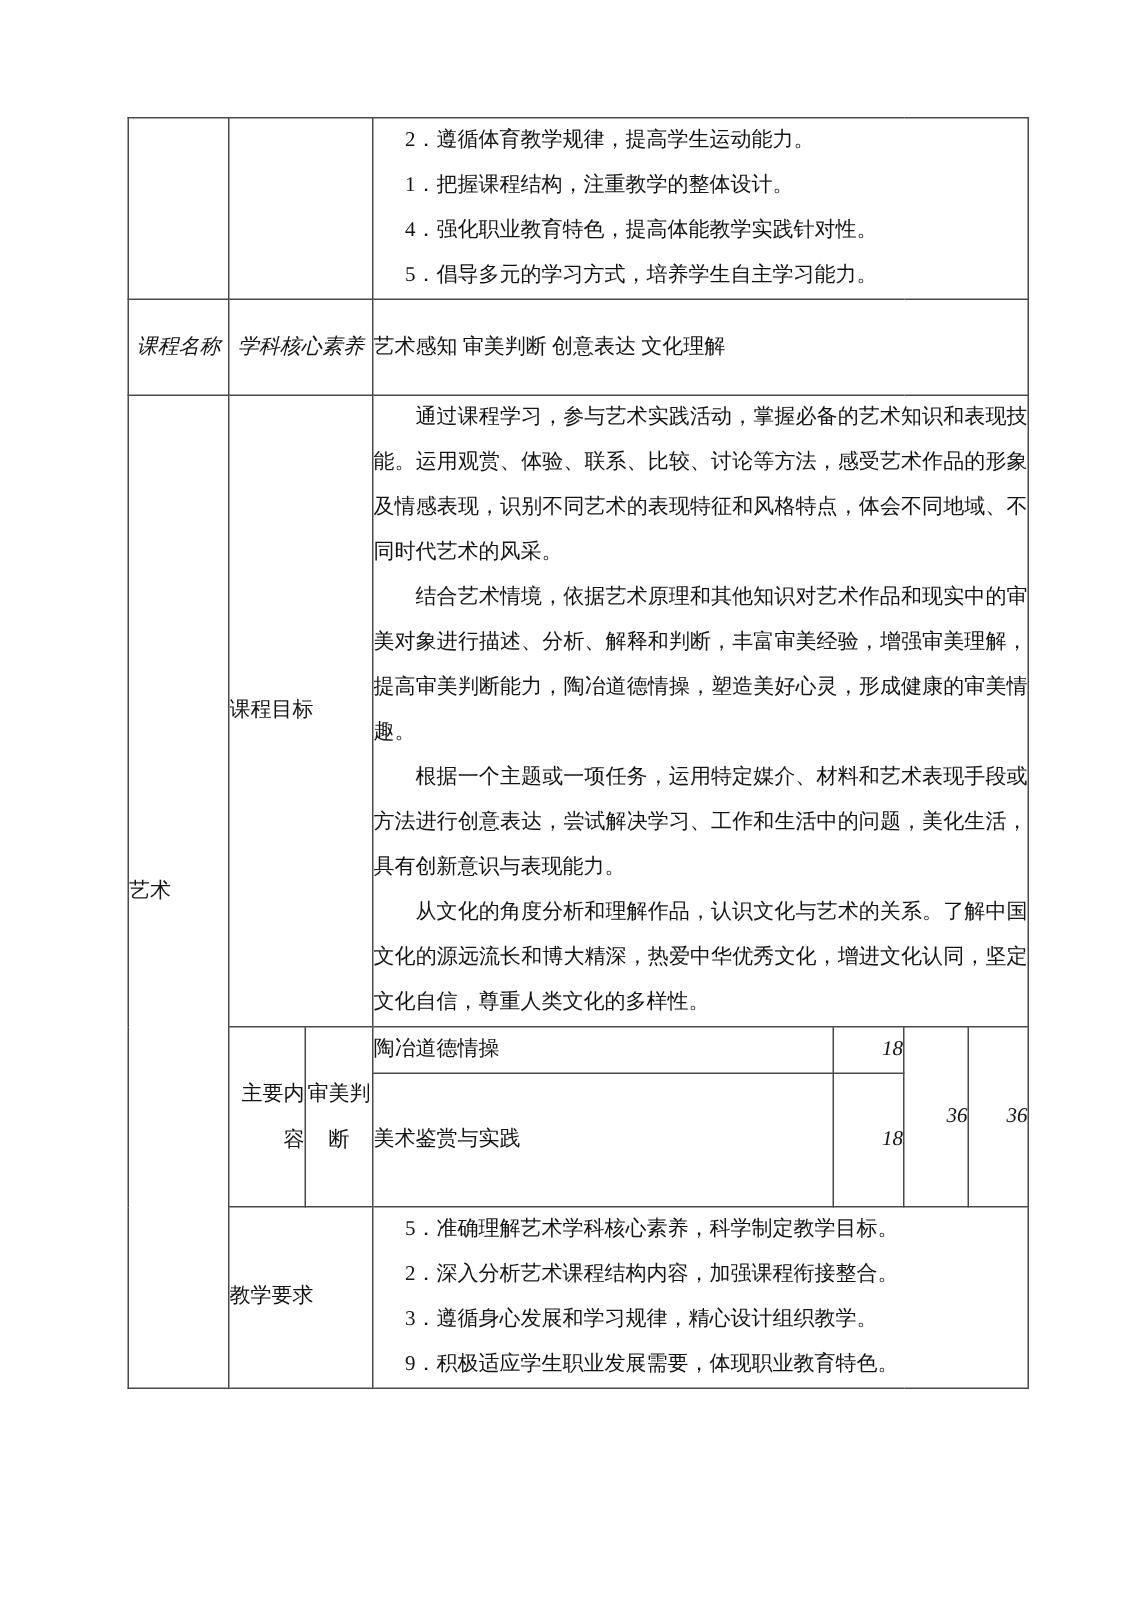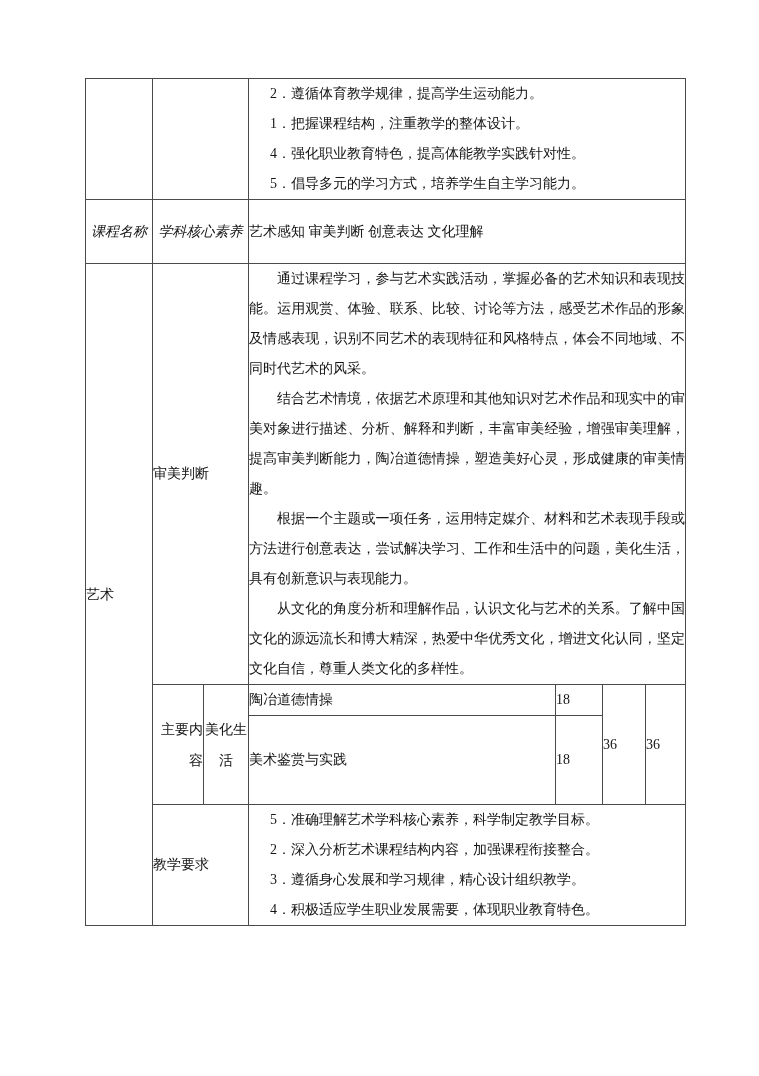--- a/index.html
+++ b/index.html
@@ -66,22 +66,23 @@
   }
   
   td.para-cell { padding: 0 7px; }
   .para {
     line-height: 30px;
     text-align: justify;
     text-indent: 2em;
     font-family: Liberation Serif, serif;
   }
   .num-cell {
-    text-align: left;
+    text-align: right;
     line-height: 28px;
+    font-style: italic;
   }
   .page-number {
     position: absolute;
     left: 0;
     width: 100%;
     top: 980px;
     text-align: center;
     font-size: 13px;
     color: #141414;
   }
@@ -115,48 +116,48 @@
     </tr>
 
     <tr style="height:64px">
       <td class="wrap-label">课程名称</td>
       <td colspan="2" class="wrap-label">学科核心素养</td>
       <td colspan="4" class="center">艺术感知 审美判断 创意表达 文化理解</td>
     </tr>
 
     <tr style="height:420px">
       <td rowspan="4" class="center">艺术</td>
-      <td colspan="2" class="center">审美判断</td>
+      <td colspan="2" class="center">课程目标</td>
       <td colspan="4" class="para-cell">
         <div class="para">通过课程学习，参与艺术实践活动，掌握必备的艺术知识和表现技能。运用观赏、体验、联系、比较、讨论等方法，感受艺术作品的形象及情感表现，识别不同艺术的表现特征和风格特点，体会不同地域、不同时代艺术的风采。</div>
         <div class="para">结合艺术情境，依据艺术原理和其他知识对艺术作品和现实中的审美对象进行描述、分析、解释和判断，丰富审美经验，增强审美理解，提高审美判断能力，陶冶道德情操，塑造美好心灵，形成健康的审美情趣。</div>
         <div class="para">根据一个主题或一项任务，运用特定媒介、材料和艺术表现手段或方法进行创意表达，尝试解决学习、工作和生活中的问题，美化生活，具有创新意识与表现能力。</div>
         <div class="para">从文化的角度分析和理解作品，认识文化与艺术的关系。了解中国文化的源远流长和博大精深，热爱中华优秀文化，增进文化认同，坚定文化自信，尊重人类文化的多样性。</div>
       </td>
     </tr>
 
     <tr style="height:28px">
       <td rowspan="2" class="two-label">主要内容</td>
-      <td rowspan="2" class="vert-label">美化生活</td>
+      <td rowspan="2" class="vert-label">审美判断</td>
       <td class="center">陶冶道德情操</td>
       <td class="num-cell">18</td>
       <td rowspan="2" class="num-cell">36</td>
       <td rowspan="2" class="num-cell">36</td>
     </tr>
 
     <tr style="height:89px">
       <td class="center">美术鉴赏与实践</td>
       <td class="num-cell">18</td>
     </tr>
 
     <tr style="height:118px">
       <td colspan="2" class="center">教学要求</td>
       <td colspan="4" class="list-cell">
         <div class="list-item">5．准确理解艺术学科核心素养，科学制定教学目标。</div>
         <div class="list-item">2．深入分析艺术课程结构内容，加强课程衔接整合。</div>
         <div class="list-item">3．遵循身心发展和学习规律，精心设计组织教学。</div>
-        <div class="list-item">4．积极适应学生职业发展需要，体现职业教育特色。</div>
+        <div class="list-item">9．积极适应学生职业发展需要，体现职业教育特色。</div>
       </td>
     </tr>
   </tbody>
     </table>
 
 </div>
 
 </body></html>

